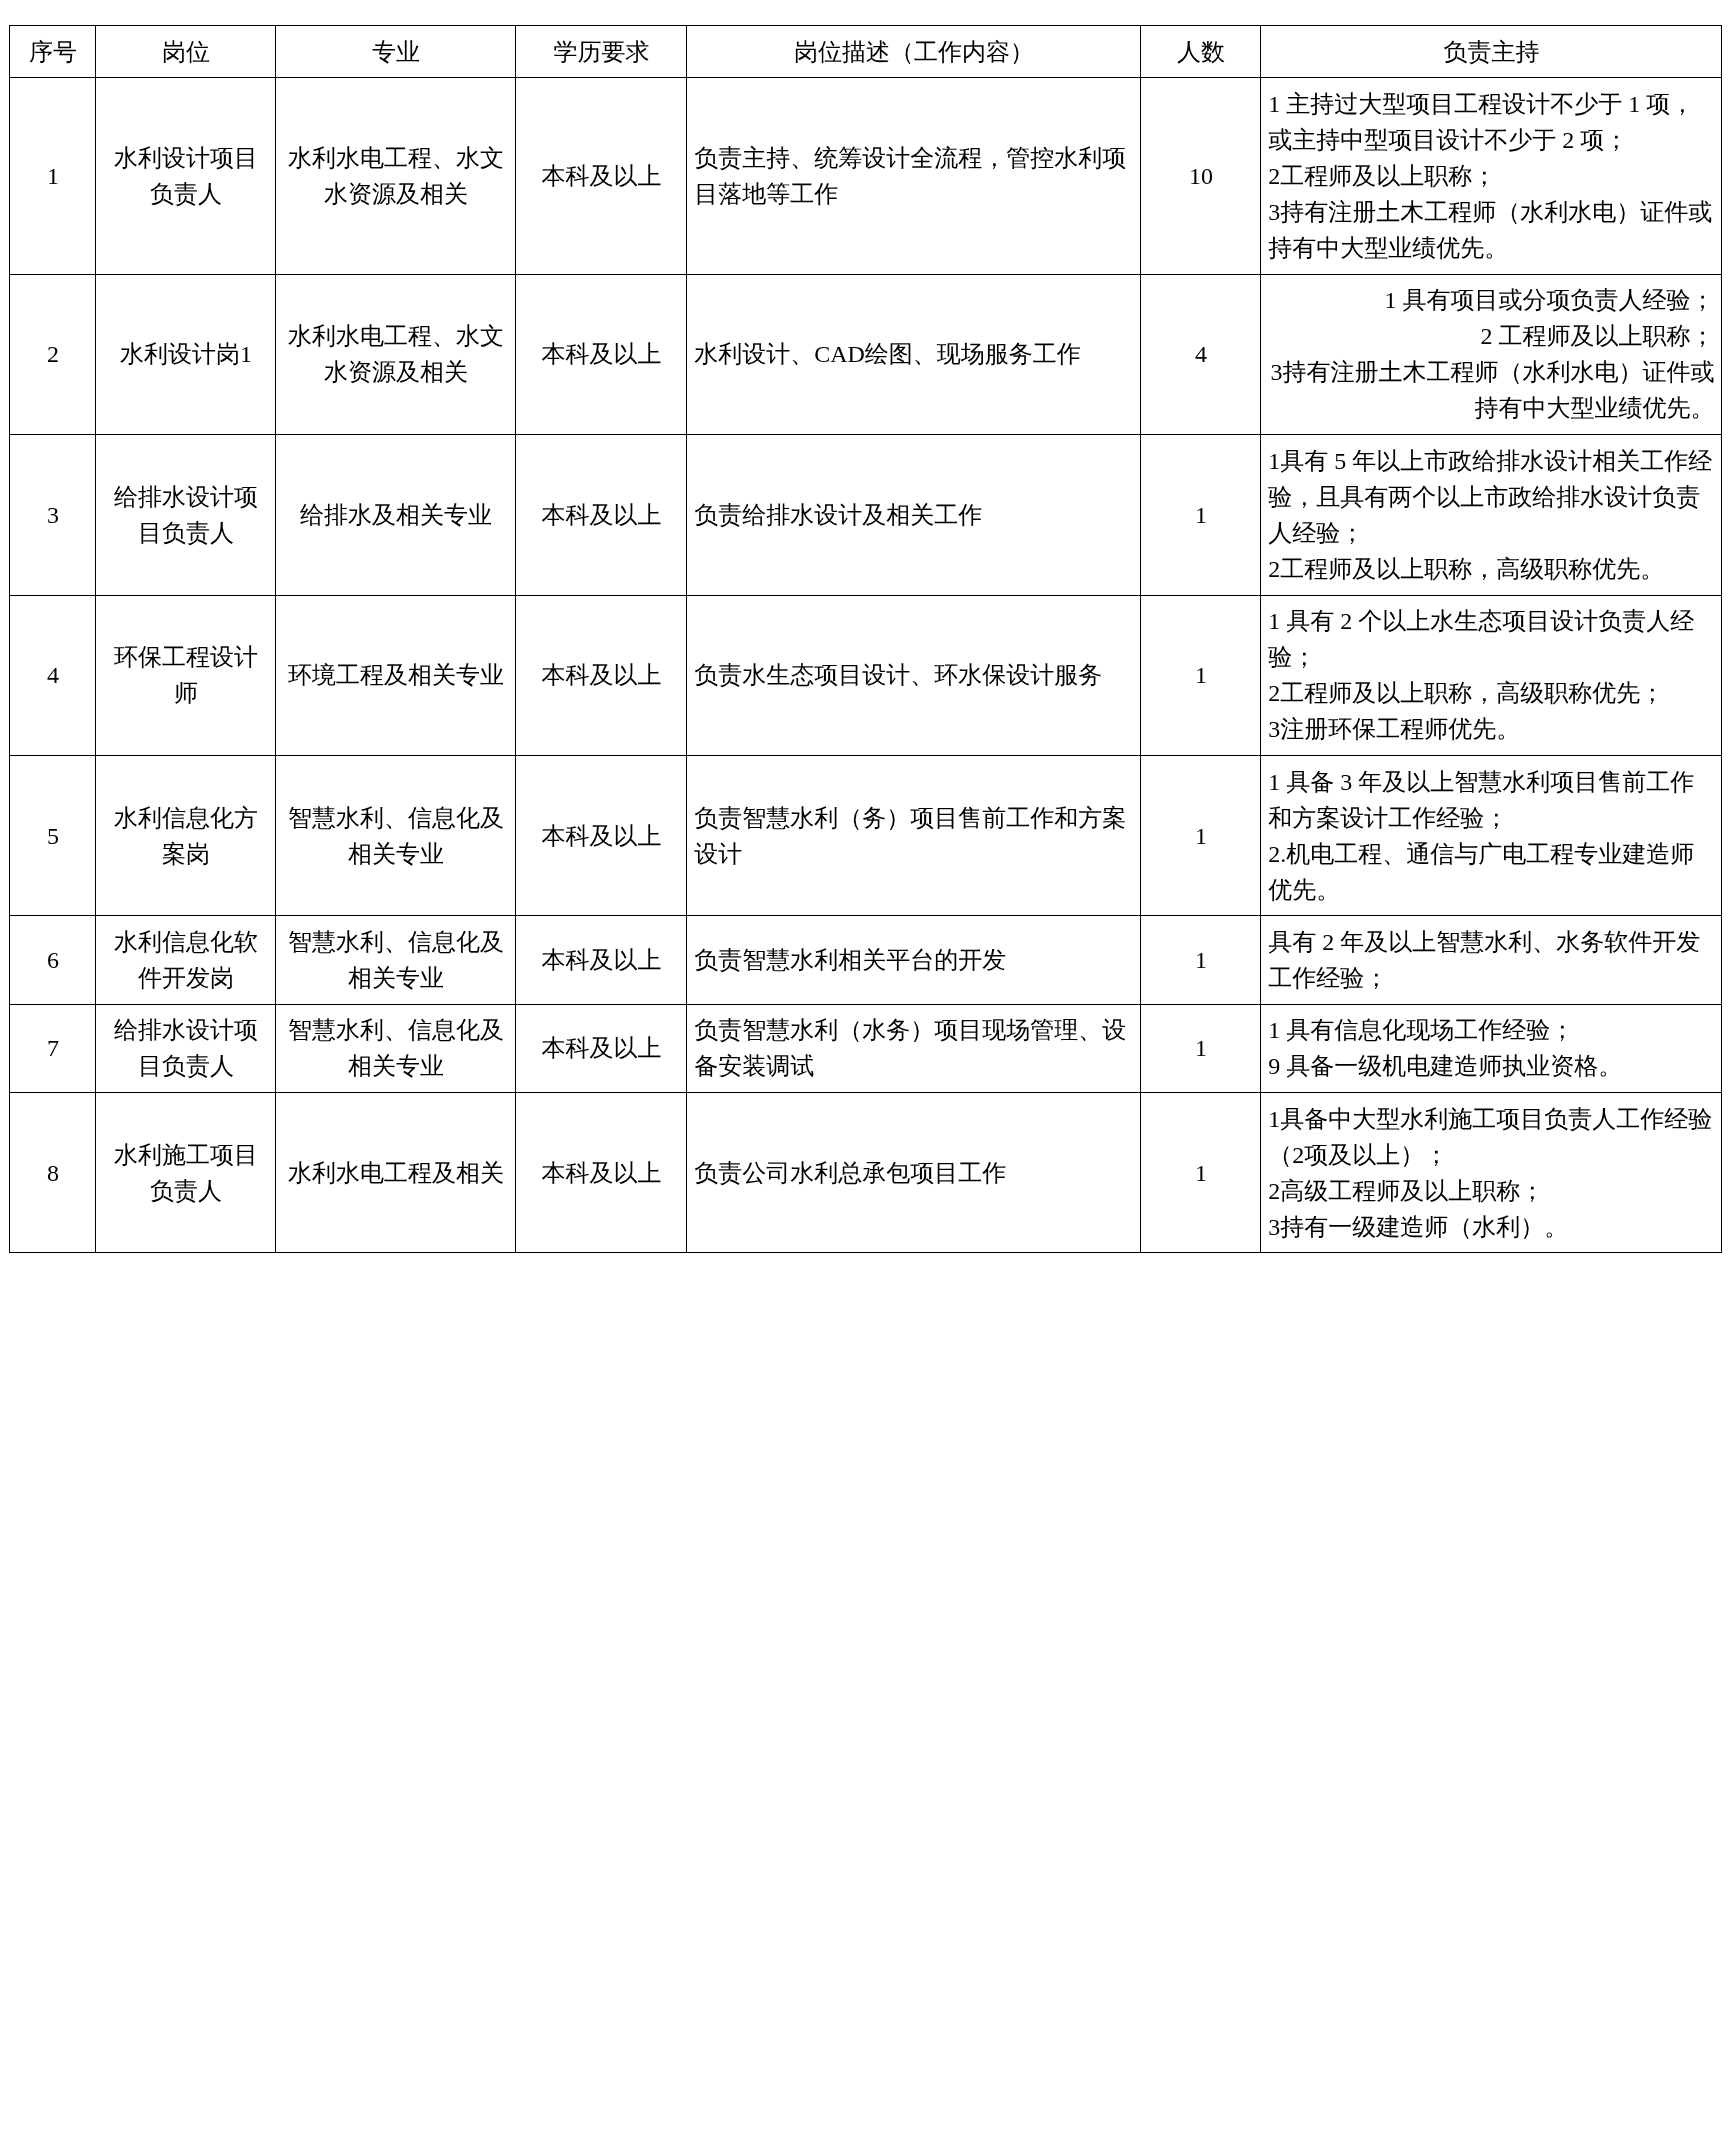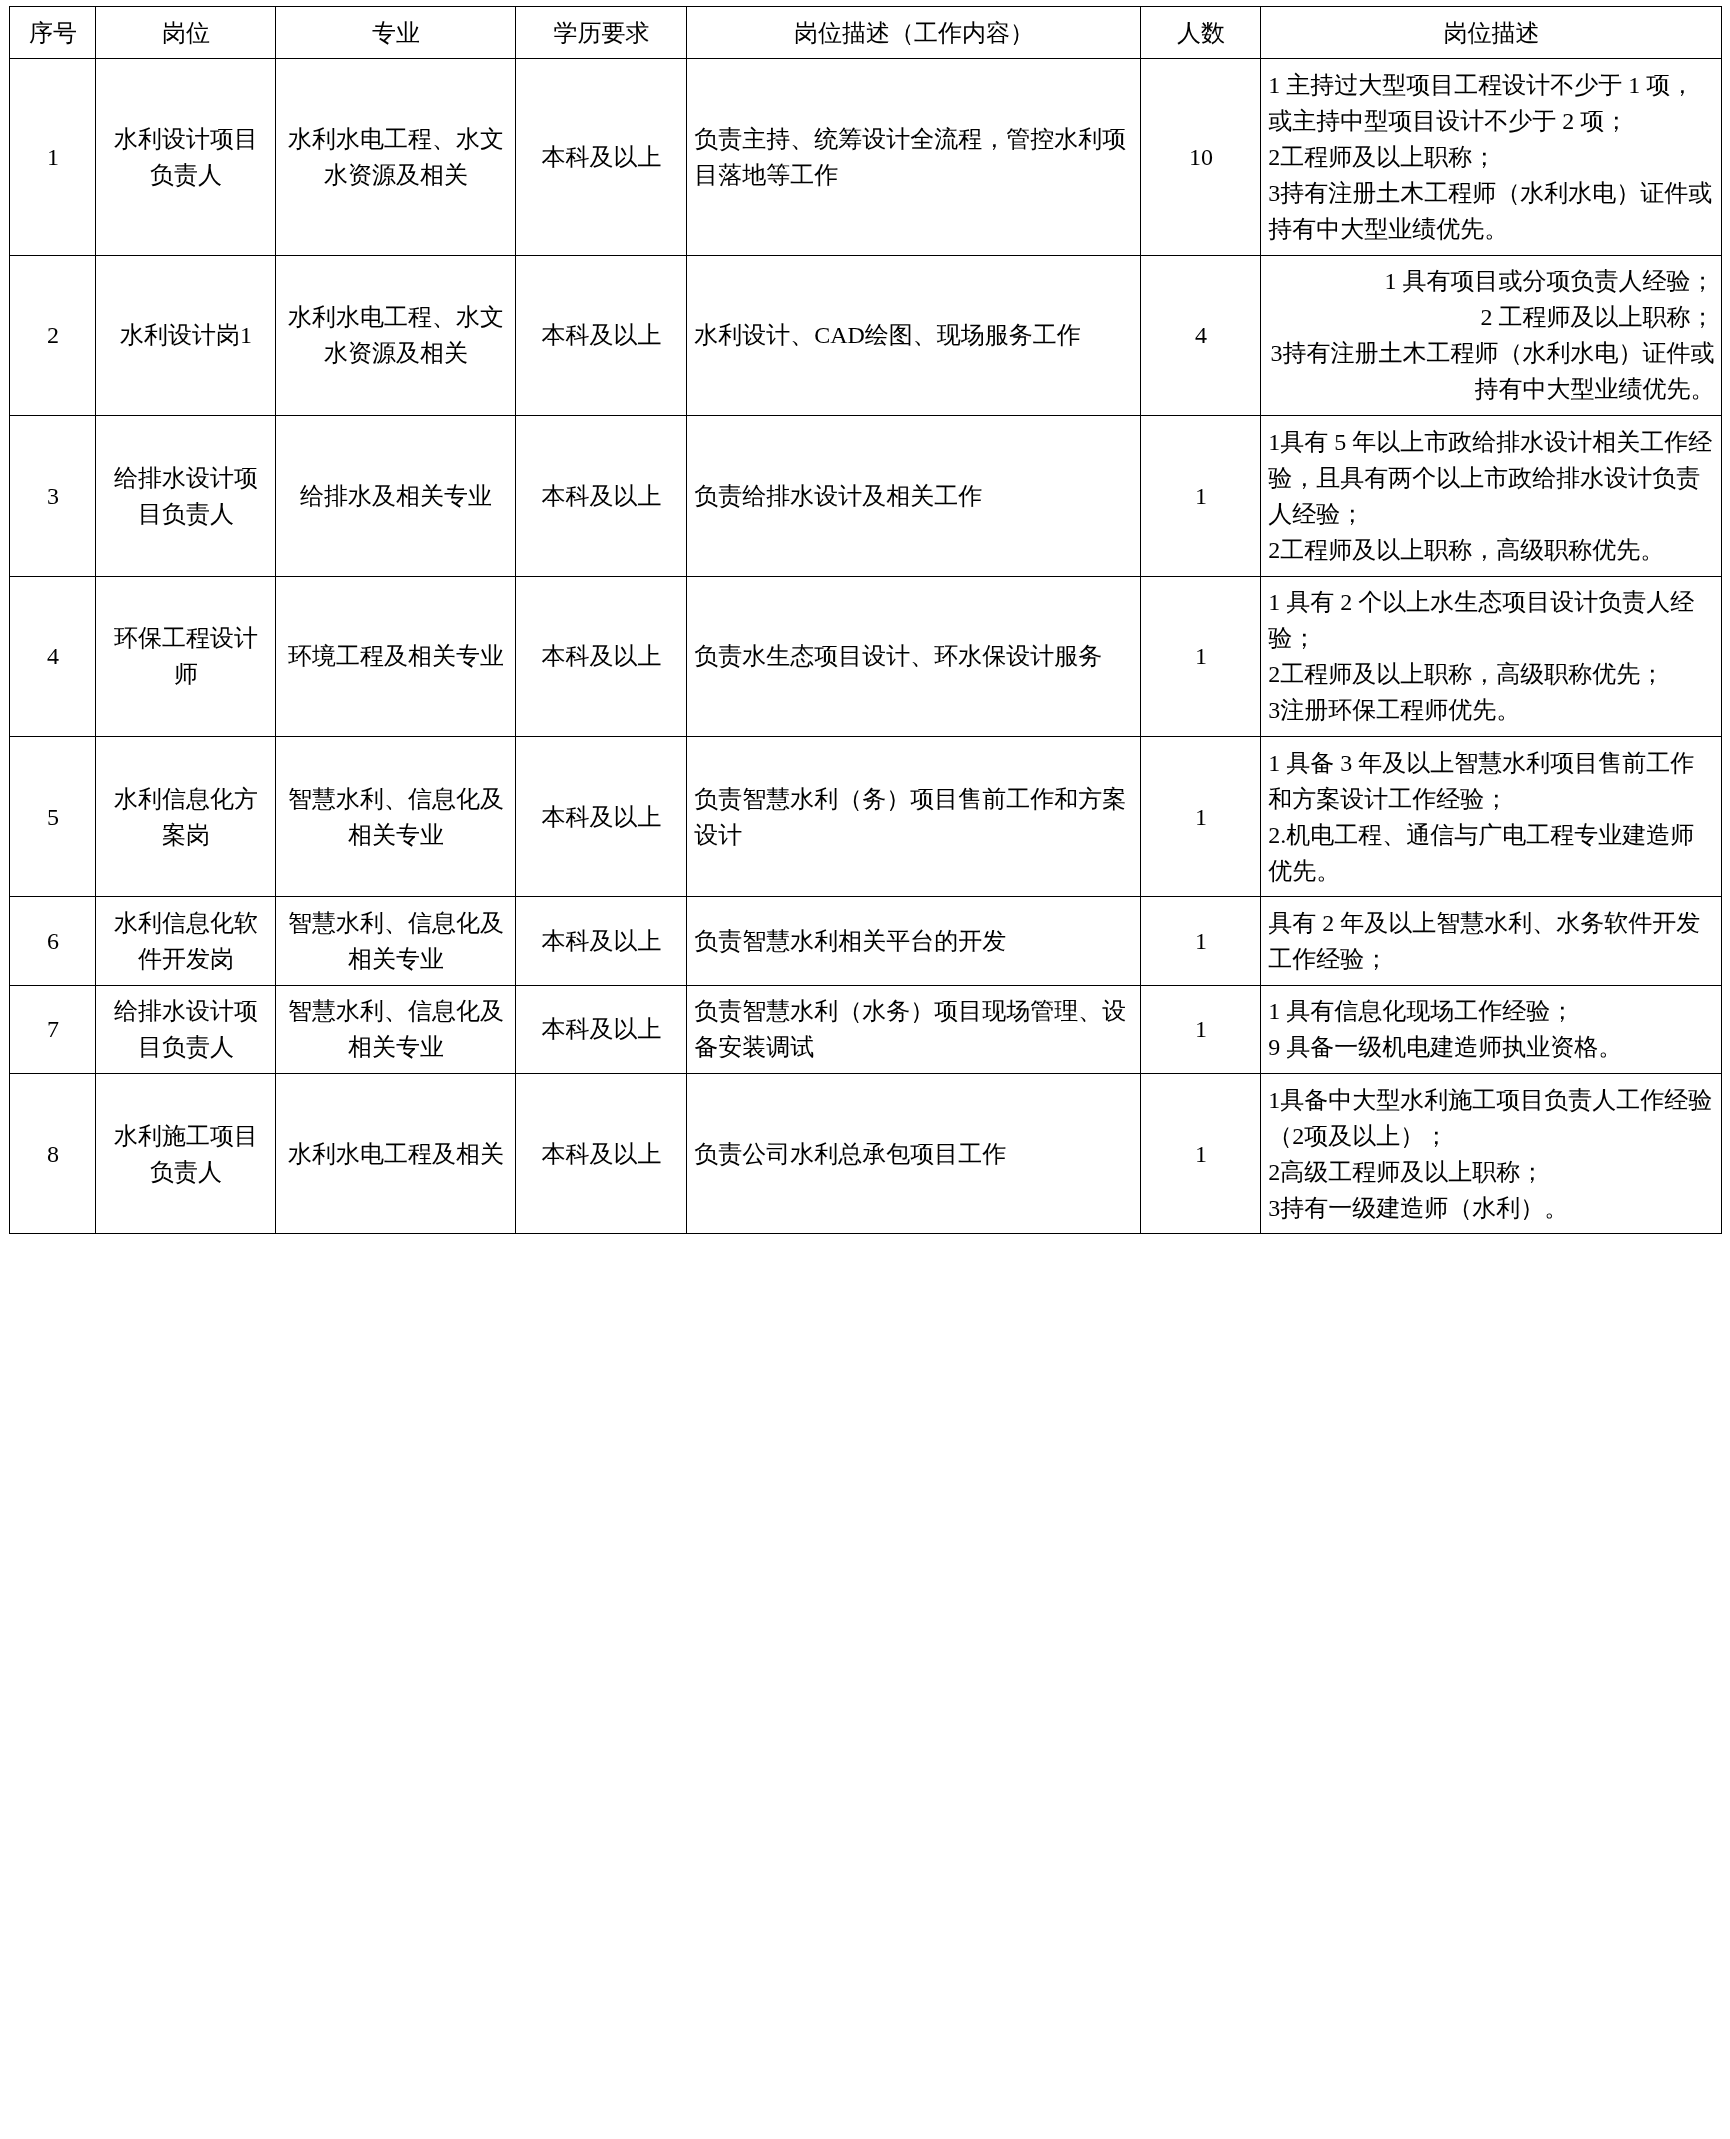--- a/index.html
+++ b/index.html
@@ -15,20 +15,21 @@
     width: 1730px;
     box-sizing: border-box;
     padding: 6px 9.4px 9.4px 9.4px;
     background: #ffffff;
   }
   table.job-table {
     border-collapse: collapse;
     width: 1711px;
     table-layout: fixed;
     background: #ffffff;
+    margin-top: 19px;
   }
   table.job-table td,
   table.job-table th {
     border: 1.3px solid #000000;
     vertical-align: middle;
     padding: 7.7px 6.8px;
     font-weight: normal;
     font-size: 24px;
     line-height: 1.5;
   }
@@ -77,21 +78,21 @@
       <col class="c-other">
     </colgroup>
     <thead>
       <tr>
         <td>序号</td>
         <td>岗位</td>
         <td>专业</td>
         <td>学历要求</td>
         <td>岗位描述（工作内容）</td>
         <td>人数</td>
-        <td>岗位描述</td>
+        <td>负责主持</td>
       </tr>
     </thead>
     <tbody>
       <tr>
         <td class="col-no">1</td>
         <td class="col-post">水利设计项目负责人</td>
         <td class="col-major">水利水电工程、水文水资源及相关</td>
         <td class="col-edu">本科及以上</td>
         <td class="col-desc">负责主持、统筹设计全流程，管控水利项目落地等工作</td>
         <td class="col-count">10</td>

